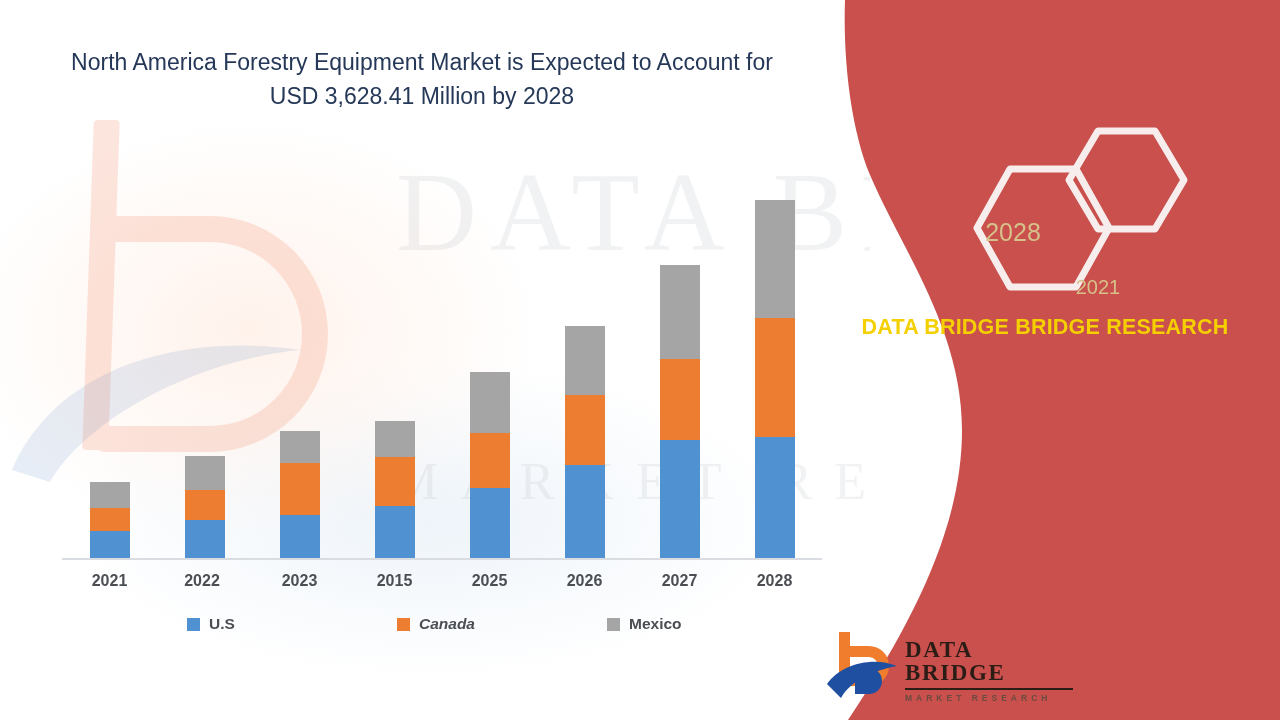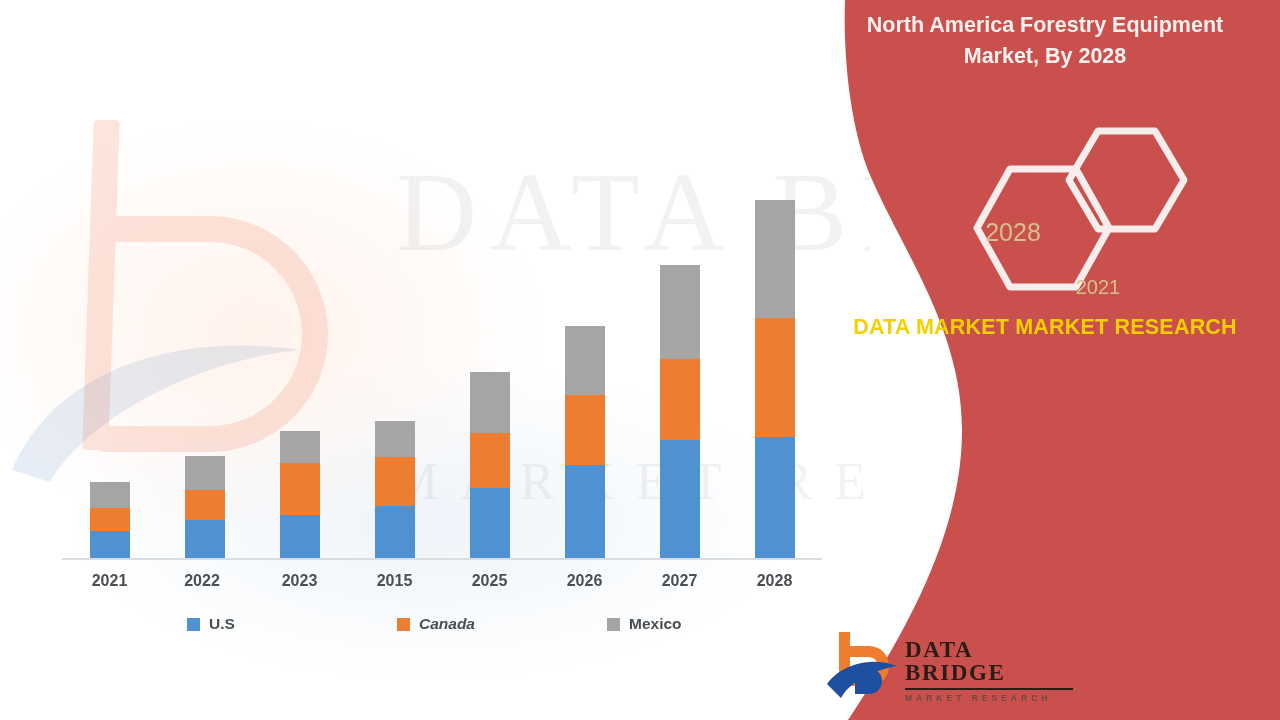--- a/index.html
+++ b/index.html
@@ -150,20 +150,21 @@
     <div class="bstem"></div>
     <div class="bbowl"></div>
   </div>
   <svg id="logo-swoosh" viewBox="0 0 330 170">
     <path d="M2 150 C 40 60, 150 10, 290 30 C 190 40, 80 95, 40 162 Z" fill="#3f6fb5" opacity="0.55"></path>
   </svg>
 
   <div class="ghost-word" id="ghost-top">DATA BRIDGE</div>
   <div class="ghost-word" id="ghost-bot">MARKET RESEARCH</div>
 
+  <div id="chart-title">North America Forestry Equipment Market is Expected to Account for USD 3,628.41 Million by 2028</div>
 
   <div id="plot">
     <div id="axis-line"></div>
 
   <div class="bar-group" style="left: 27.5px;">
         <span class="seg" title="Mexico 2021: 264" style="height: 26px; background: rgb(165, 165, 165);"></span>
         <span class="seg" title="Canada 2021: 233" style="height: 23px; background: rgb(237, 125, 49);"></span>
         <span class="seg" title="U.S 2021: 274" style="height: 27px; background: rgb(79, 145, 209);"></span>
       </div>
       <div class="bar-group" style="left: 122.5px;">
@@ -232,34 +233,33 @@
 
 <div id="red-panel">
 
   <svg id="red-shape" viewBox="0 0 470 720" preserveAspectRatio="none">
     <path d="M35 0 L470 0 L470 720 L38 720
              C 110 612, 152 520, 152 430
              C 152 330, 92 250, 60 175
              C 40 126, 33 56, 35 0 Z" fill="#C9504C"></path>
   </svg>
 
-  <div id="panel-title">North America Forestry Equipment Market, By 2028</div>
 
   <div id="hexes">
     <svg viewBox="0 0 470 190" width="470" height="190">
 
       <polygon points="288,13 345,13 374,62 345,111 288,111 259,62" fill="none" stroke="#F7EDEC" stroke-width="7" stroke-linejoin="round"></polygon>
 
       <polygon points="200,51 266,51 299,110 266,169 200,169 167,110" fill="none" stroke="#F7EDEC" stroke-width="7" stroke-linejoin="round"></polygon>
     </svg>
     <div class="hex-label" id="hex-label-new">2021</div>
     <div class="hex-label" id="hex-label-old">2028</div>
   </div>
 
-  <div id="brand-name">DATA MARKET MARKET RESEARCH</div>
+  <div id="brand-name">DATA BRIDGE BRIDGE RESEARCH</div>
 
   <div id="footer-logo">
     <svg id="fl-mark" viewBox="0 0 76 72">
       <rect x="14" y="2" width="11" height="44" fill="#F07C2E"></rect>
       <path d="M21 16 H44 A20 20 0 0 1 44 56 H21 V45 H44 A9 9 0 0 0 44 27 H21 Z" fill="#F07C2E"></path>
       <path d="M2 54 C 16 34, 48 26, 72 36 C 50 40, 26 50, 16 68 Z" fill="#1F4FA0"></path>
       <path d="M30 38 H44 A13 13 0 0 1 44 64 H30 Z" fill="#1F4FA0"></path>
     </svg>
     <div id="fl-text">
       <div id="fl-data">DATA BRIDGE</div>

